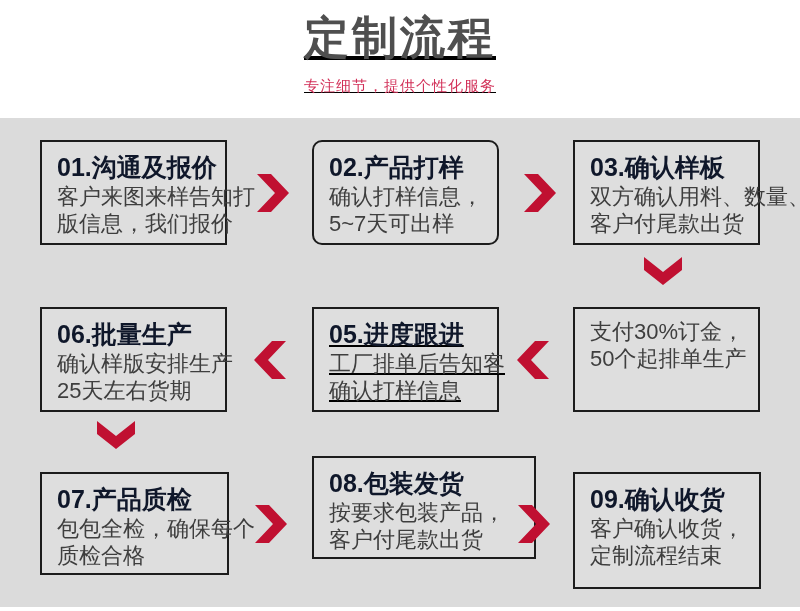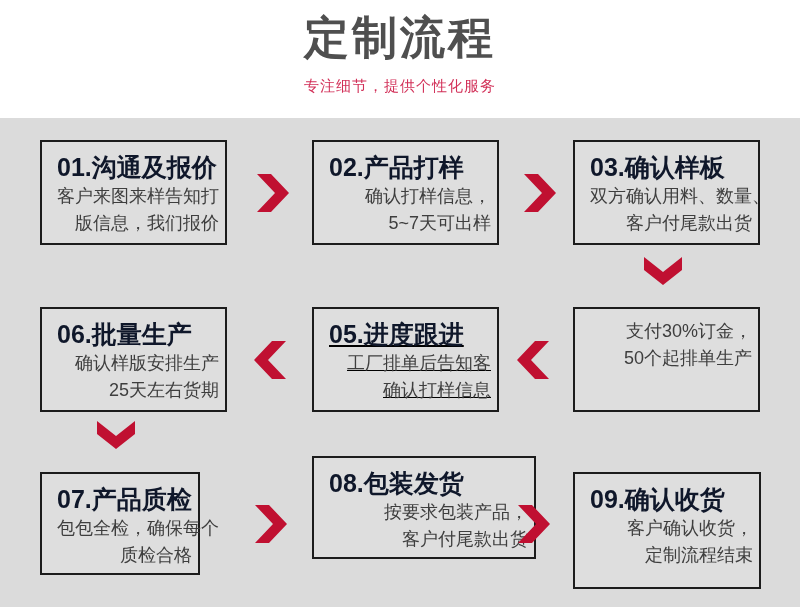--- a/index.html
+++ b/index.html
@@ -13,20 +13,21 @@
     height: 611px;
     background: #ffffff;
     overflow: hidden;
   }
   .header {
     position: absolute;
     top: 0; left: 0;
     width: 800px; height: 118px;
     background: #ffffff;
     text-align: center;
+    text-decoration: underline;
   }
   .main-title {
     margin-top: 12px;
     font-size: 45px;
     font-weight: bold;
     letter-spacing: 3px;
     color: #4f4f4f;
     line-height: 52px;
   }
   .subtitle {
@@ -52,34 +53,33 @@
     padding: 9px 6px 0 15px;
   }
   .step-title {
     font-size: 25px;
     font-weight: bold;
     color: #0f172a;
     line-height: 32px;
     white-space: nowrap;
   }
   .step-line {
-    font-size: 18px;
+    font-size: 22px;
     color: #3e3e3e;
     line-height: 27px;
     white-space: nowrap;
-    text-align: right;
   }
   
   .pos-1 { left: 40px;  top: 140px; }
-  .pos-2 { left: 312px; top: 140px; }
+  .pos-2 { left: 312px; top: 140px; border-radius: 10px; }
   .pos-3 { left: 573px; top: 140px; }
   .pos-4 { left: 573px; top: 307px; }
   .pos-5 { left: 312px; top: 307px; text-decoration: underline; }
   .pos-6 { left: 40px;  top: 307px; }
-  .pos-7 { left: 40px;  top: 472px; width: 160px; height: 103px; }
+  .pos-7 { left: 40px;  top: 472px; width: 189px; height: 103px; }
   .pos-8 { left: 312px; top: 456px; width: 224px; height: 103px; }
   .pos-9 { left: 573px; top: 472px; width: 188px; height: 117px; }
   .arrow { position: absolute; line-height: 0; }
   .arrow svg { display: block; }
   .arrow-flip svg { transform: scaleX(-1); }
   .a-r1 { left: 257px; top: 174px; }
   .a-r2 { left: 524px; top: 174px; }
   .a-d1 { left: 644px; top: 257px; }
   .a-l1 { left: 517px; top: 341px; }
   .a-l2 { left: 254px; top: 341px; }

